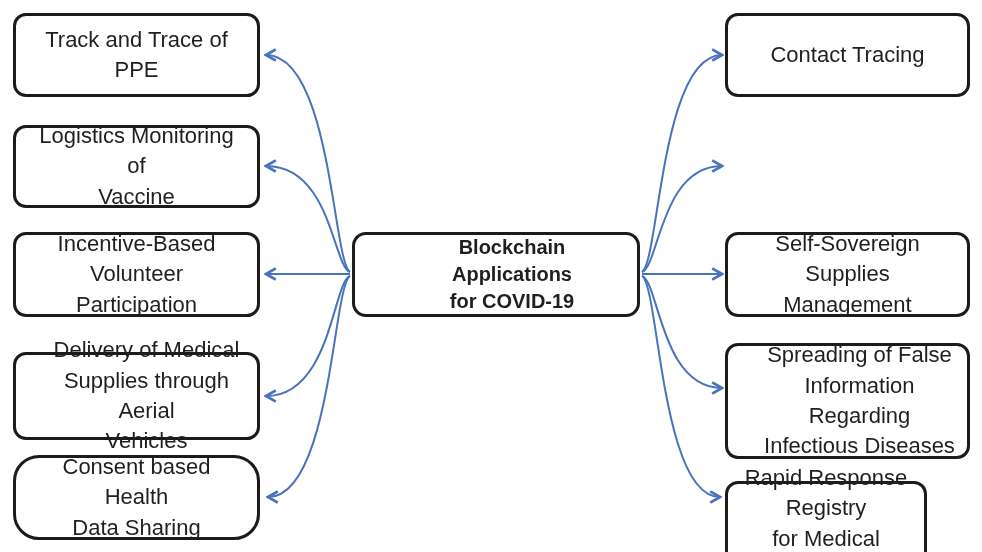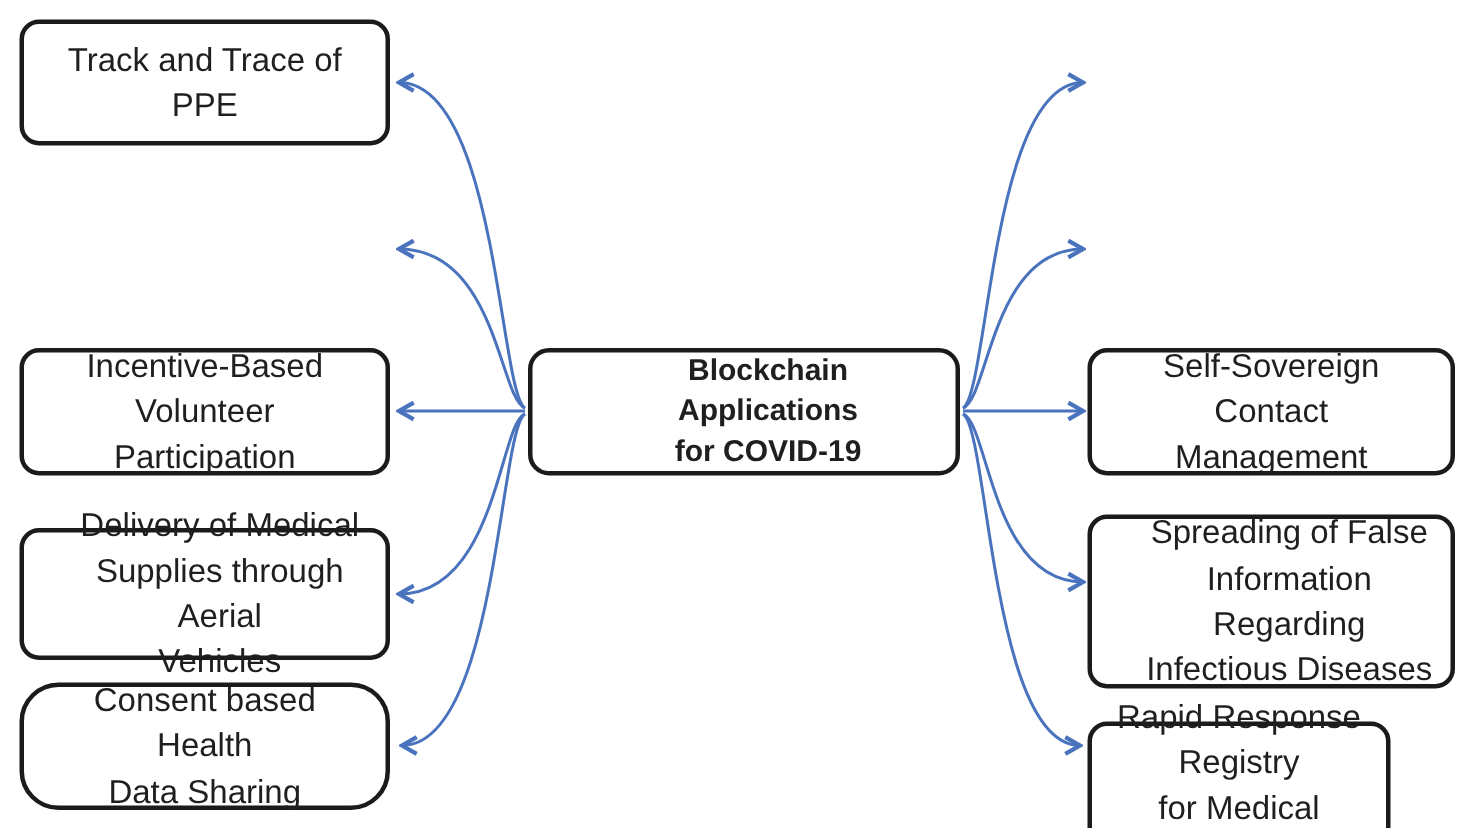--- a/index.html
+++ b/index.html
@@ -87,41 +87,48 @@
     <path class="arrow" marker-end="url(#arrowhead)" d="M642,272 C659,262 661,55 722,55"></path>
     <path class="arrow" marker-end="url(#arrowhead)" d="M642,272 C659,266 661,166 722,166"></path>
     <path class="arrow" marker-end="url(#arrowhead)" d="M642,274 L722,274"></path>
     <path class="arrow" marker-end="url(#arrowhead)" d="M642,276 C659,282 661,388 722,388"></path>
     <path class="arrow" marker-end="url(#arrowhead)" d="M642,276 C659,286 661,497 720,497"></path>
   </svg>
 
   <div class="node l1">
     <span class="label">Track and Trace of PPE</span>
   </div>
+  <div class="node l2">
+    <span class="label">Logistics Monitoring of
+Vaccine</span>
+  </div>
   <div class="node l3">
     <span class="label">Incentive-Based
 Volunteer Participation</span>
   </div>
   <div class="node l4">
     <span class="label">Delivery of Medical
 Supplies through Aerial
 Vehicles</span>
   </div>
   <div class="node l5">
     <span class="label">Consent based Health
 Data Sharing</span>
   </div>
 
   <div class="node center c0">
     <span class="label">Blockchain Applications
 for COVID-19</span>
   </div>
 
+  <div class="node r1">
+    <span class="label">Contact Tracing</span>
+  </div>
   <div class="node r3">
-    <span class="label">Self-Sovereign Contact
+    <span class="label">Self-Sovereign Supplies
 Management</span>
   </div>
   <div class="node r4">
     <span class="label">Spreading of False
 Information Regarding
 Infectious Diseases</span>
   </div>
   <div class="node r5">
     <span class="label">Rapid Response Registry
 for Medical Professionals</span>

